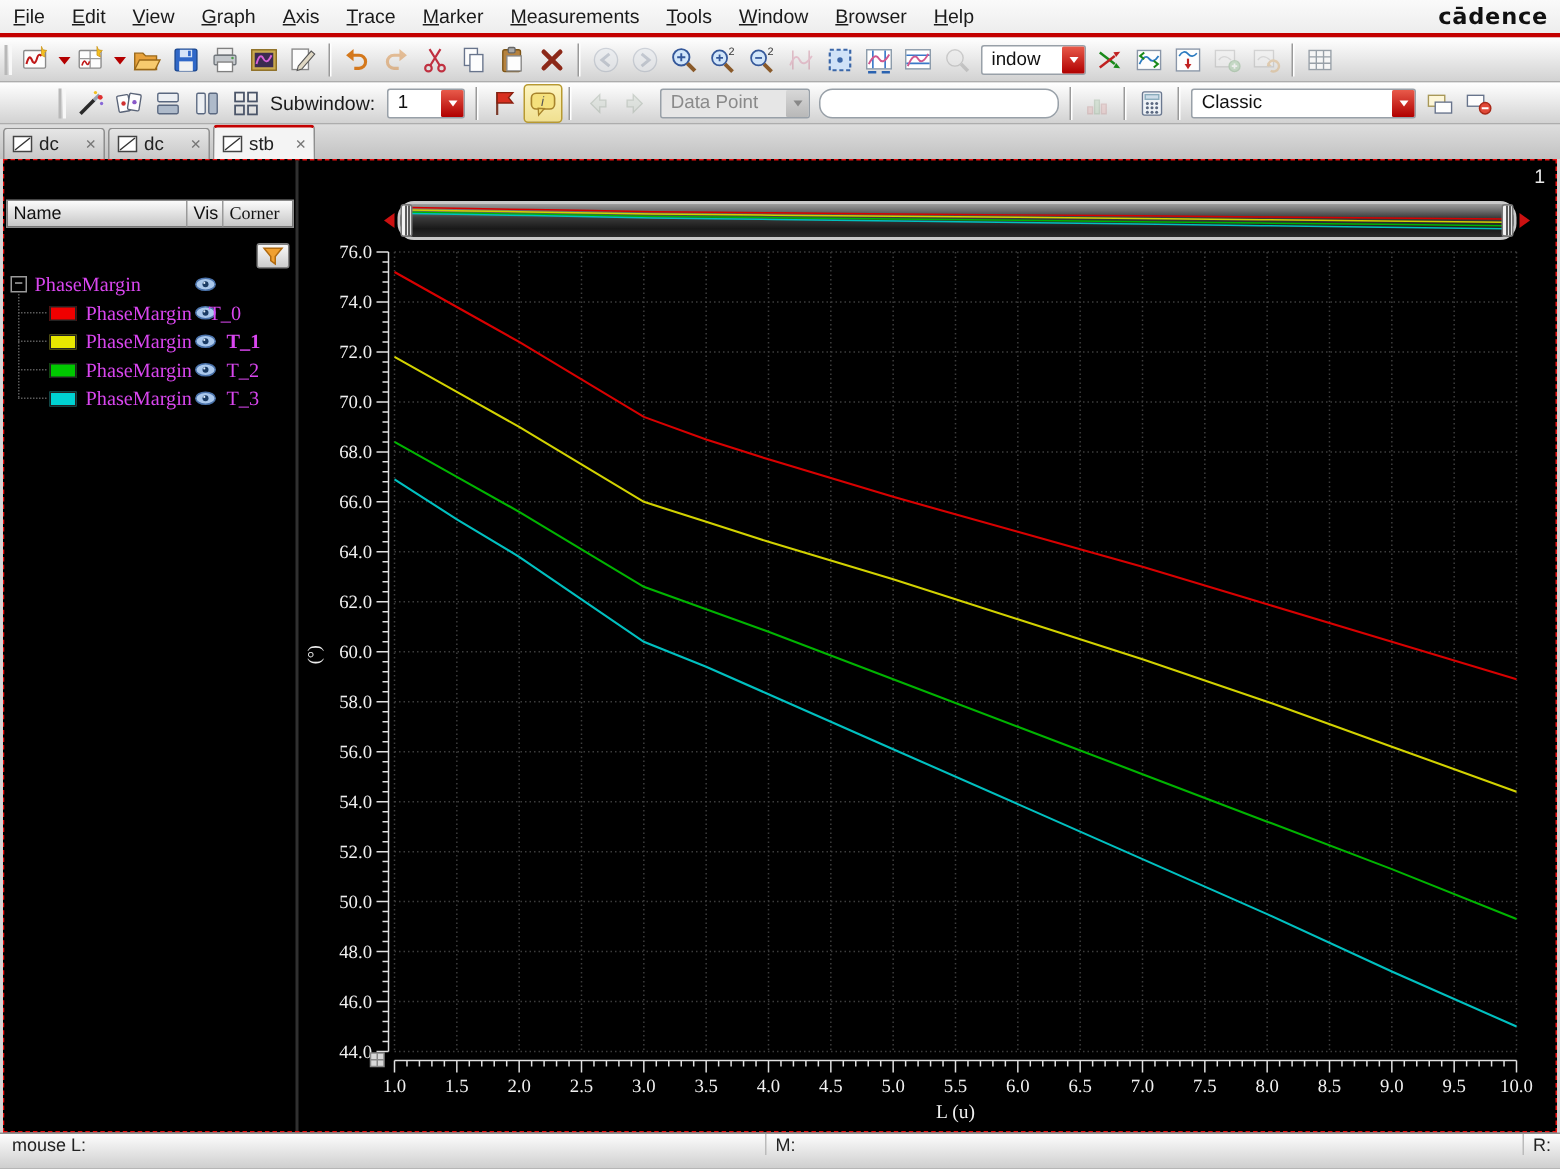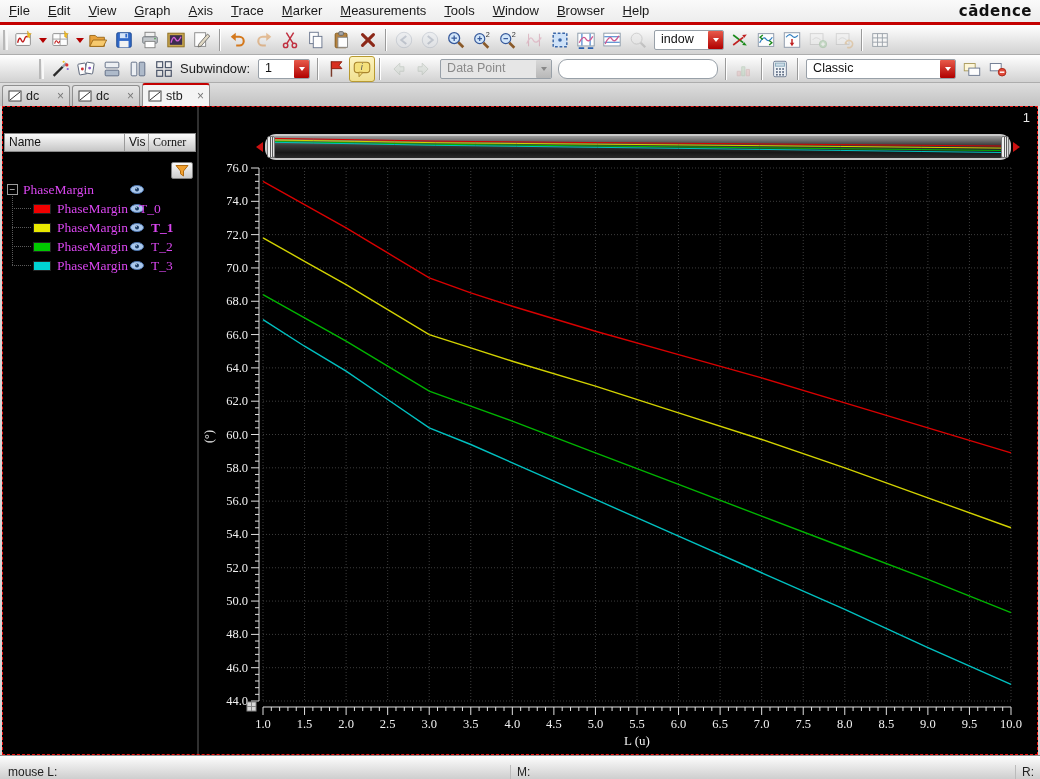--- a/index.html
+++ b/index.html
@@ -85,21 +85,21 @@
     border-bottom:5px solid transparent; }
   #strip-al { left:1px; border-right:7px solid #cc1111; }
   #strip-ar { right:1px; border-left:7px solid #cc1111; }
   .strip-handle { position:absolute; top:2px; bottom:2px; width:8px; border:1px solid #777; border-radius:2px;
     background:linear-gradient(90deg,#f2f2f2 0 2px,#5a5a5a 2px 3px,#ededed 3px 4px,#5a5a5a 4px 5px,#e2e2e2 5px 8px); }
   #strip svg { position:absolute; left:18px; top:2px; }
 
   
   #statusbar { position:absolute; left:0; top:755px; width:1040px; height:24px;
     background:linear-gradient(#fdfdfd,#cecece); border-top:1px solid #8e8e8e;
-    display:flex; align-items:flex-end; font-size:12px; color:#222; }
+    display:flex; align-items:flex-start; font-size:12px; color:#222; }
   #statusbar .zoneL { padding-left:8px; width:510px; }
   #statusbar .zoneM { width:505px; border-left:1px solid #bbb; padding-left:6px; }
   #statusbar .zoneR { border-left:1px solid #bbb; padding-left:6px; flex:1; }
 
   svg text { user-select:none; }
 </style>
 </head>
 <body>
 
 <div id="app">
@@ -397,21 +397,21 @@
       <div class="tbtn off">
         <svg width="20" height="20" viewBox="0 0 22 22">
           <path d="M13 4.5 L6.5 11 l6.5 6.5 v-4 h4.5 v-5 H13 z" fill="#cfd8cf" stroke="#9aa89a"></path>
         </svg>
       </div>
       <div class="tbtn off">
         <svg width="20" height="20" viewBox="0 0 22 22">
           <path d="M9 4.5 L15.5 11 L9 17.5 v-4 H4.5 v-5 H9 z" fill="#cfd8cf" stroke="#9aa89a"></path>
         </svg>
       </div>
-      <div class="tcombo off" style="width: 112px;">
+      <div class="tcombo off" style="width: 100px;">
         <span class="txt">Data Point</span>
         <span class="btn"></span>
       </div>
       <input class="tinput" style="width: 160px;">
       <div class="tsep"></div>
       <div class="tbtn off">
         <svg width="20" height="20" viewBox="0 0 22 22">
           <path d="M3.5 18.5 v-5 h3.5 v5 z" fill="#e8b8b8" stroke="#c89898"></path>
           <path d="M8.5 18.5 v-10 h3.5 v10 z" fill="#b8d4b8" stroke="#98b498"></path>
           <path d="M13.5 18.5 v-7 h3.5 v7 z" fill="#e8b8b8" stroke="#c89898"></path>

